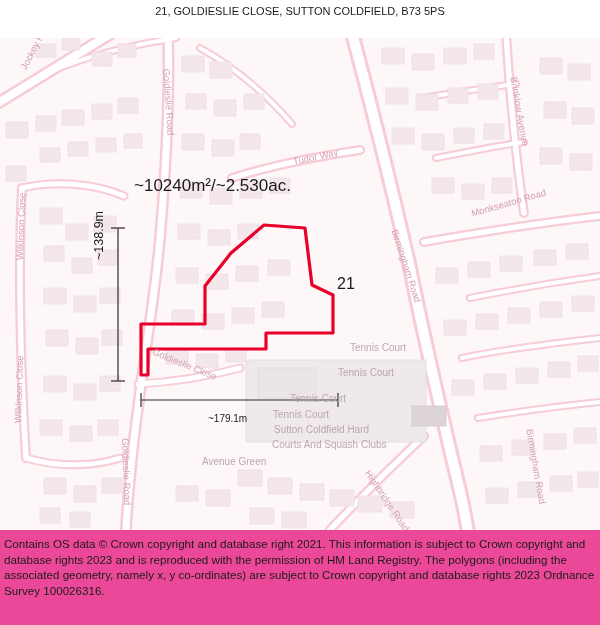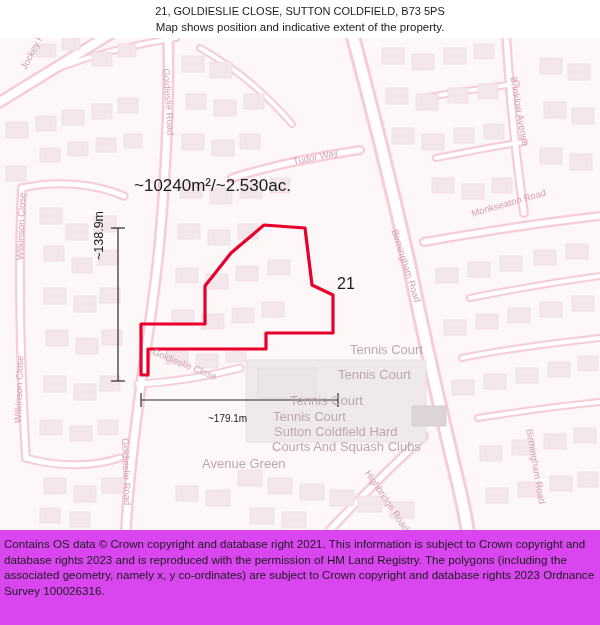--- a/index.html
+++ b/index.html
@@ -49,21 +49,21 @@
     background: #fdf7f8;
     overflow: hidden;
   }
   .map svg {
     position: absolute;
     top: 0; left: 0;
   }
   
   .maplabel {
     position: absolute;
-    font-size: 13px;
+    font-size: 10px;
     color: #b9a9ae;
     white-space: nowrap;
     pointer-events: none;
   }
   .roadlabel {
     position: absolute;
     font-size: 9.5px;
     color: #d4a0b0;
     white-space: nowrap;
     transform-origin: 0 0;
@@ -105,39 +105,38 @@
     color: #1a1a1a;
     white-space: nowrap;
   }
   
   .footer {
     position: absolute;
     top: 530px;
     left: 0;
     width: 600px;
     height: 95px;
-    background: #d946ef;
+    background: #ec4899;
     padding: 6px 1px 0 4px;
     box-sizing: border-box;
   }
   .footer p {
     margin: 0;
     font-size: 11.6px;
     line-height: 15.5px;
     color: #1a1a1a;
   }
 </style>
 </head>
 <body>
 
 <div class="page">
 
   <div class="header">
     <div class="header-title">21, GOLDIESLIE CLOSE, SUTTON COLDFIELD, B73 5PS</div>
-    <div class="header-sub">Map shows position and indicative extent of the property.</div>
   </div>
 
   <div class="map">
     <svg width="600" height="492" viewBox="0 0 600 492">
 
       <rect x="0" y="0" width="600" height="492" fill="#fdf7f8"></rect>
 
       <g stroke="#f7ccd6" fill="none" stroke-linecap="round">
 
         <path d="M-10,70 L120,-10" stroke-width="13"></path>

